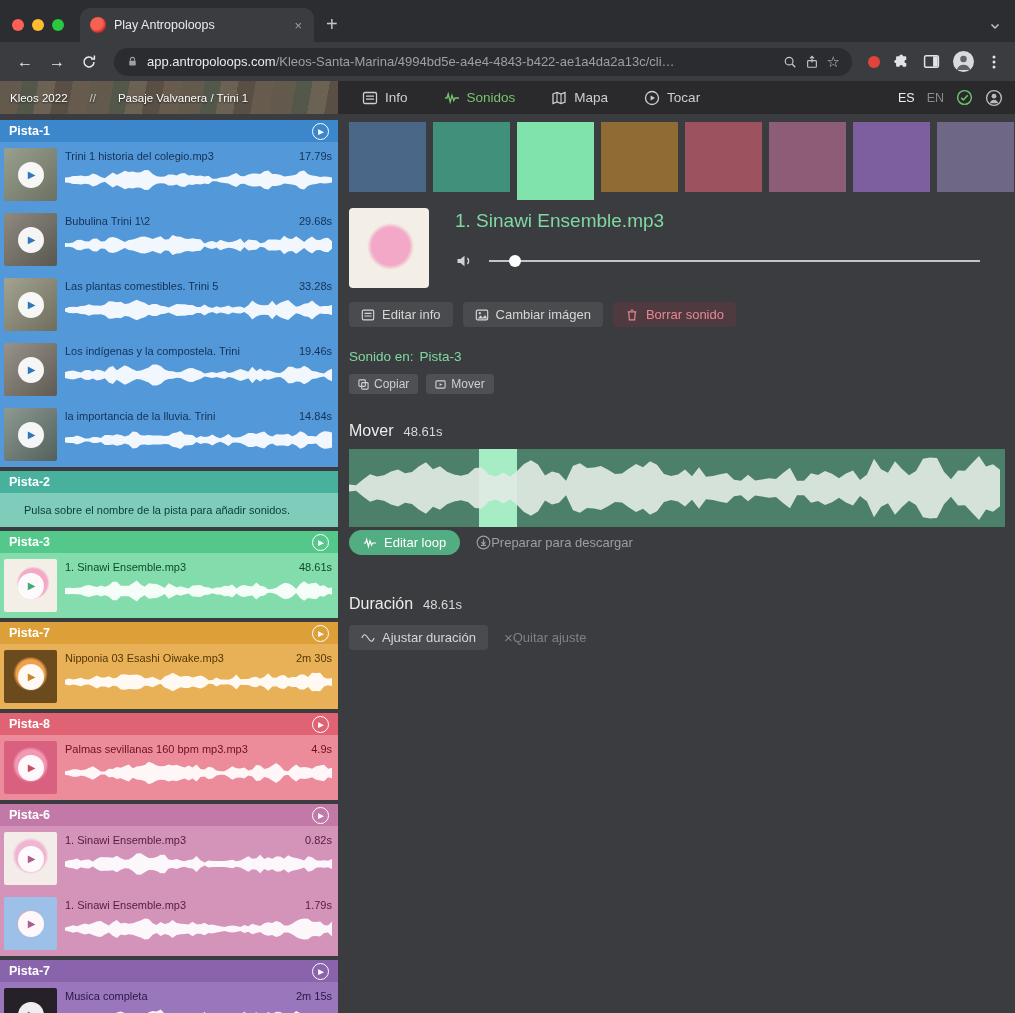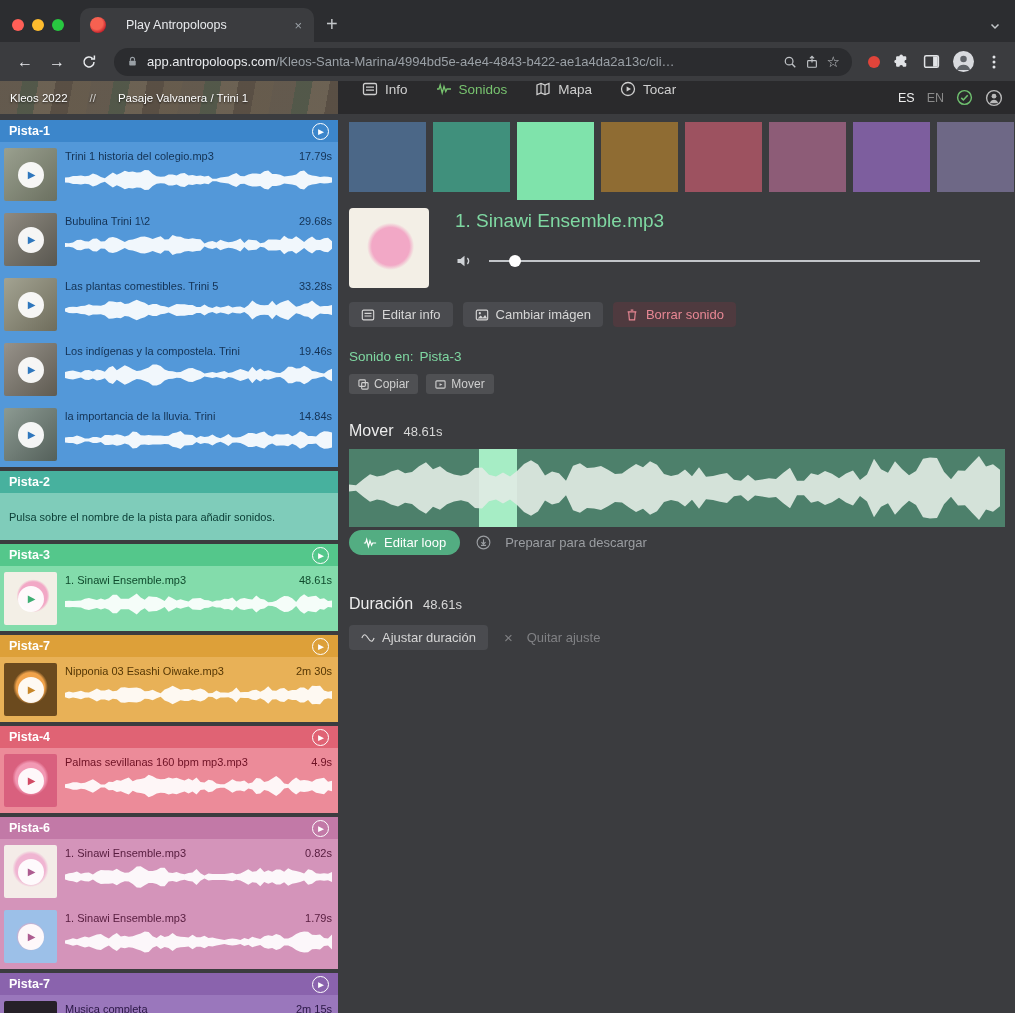--- a/index.html
+++ b/index.html
@@ -11,21 +11,21 @@
   }
   button { font-family:inherit; border:0; background:none; padding:0; cursor:pointer; }
   svg { display:block; }
 
   
   .tabstrip { height:42px; background:#2c2d30; display:flex; align-items:flex-end; }
   .traffic { display:flex; gap:8px; align-items:center; padding:0 16px 11px 12px; }
   .tl { width:12px; height:12px; border-radius:50%; display:inline-block; }
   .tl.red{background:#ff5f57}.tl.yellow{background:#febc2e}.tl.green{background:#28c840}
   .tab { width:234px; height:34px; background:#3b3c3f; border-radius:10px 10px 0 0;
-         display:flex; align-items:center; gap:20px; padding:0 10px; color:#e8eaed; font-size:12.5px; }
+         display:flex; align-items:center; gap:8px; padding:0 10px; color:#e8eaed; font-size:12.5px; }
   .favicon { width:16px; height:16px; border-radius:50%; flex:none;
              background:radial-gradient(circle at 42% 40%, #f66151 0 45%, #c01c28 75%); }
   .tab-title { flex:1; white-space:nowrap; overflow:hidden; text-overflow:ellipsis; }
   .tab-close { color:#9aa0a6; font-size:13px; line-height:1; padding:2px; }
   .newtab { color:#c3c6c9; font-size:20px; line-height:1; margin:0 0 8px 12px; }
   .tabsearch { margin-left:auto; margin-right:14px; margin-bottom:10px; color:#c3c6c9; }
 
   .toolbar { height:39px; background:#3b3c3f; display:flex; align-items:center; padding:0 10px; gap:2px; }
   .navbtn { width:30px; height:28px; display:flex; align-items:center; justify-content:center;
             color:#e8eaed; font-size:16px; }
@@ -42,21 +42,21 @@
 
   
   .appheader { height:33px; background:#2a2a2c; display:flex; align-items:stretch; color:#cfcfcf; }
   .crumb { width:338px; flex:none; display:flex; align-items:center; gap:22px; padding:0 10px;
            font-size:11.5px; color:#fff; text-shadow:0 1px 2px rgba(0,0,0,.65);
            background:
              linear-gradient(rgba(22,22,28,.40), rgba(22,22,28,.40)),
              repeating-linear-gradient(100deg, #97876f 0 22px, #7b8468 22px 38px, #a59478 38px 55px, #86755f 55px 72px, #9c8a6e 72px 90px);
            white-space:nowrap; overflow:hidden; }
   .crumb .sep { color:rgba(255,255,255,.75); }
-  .nav { display:flex; align-items:flex-start; gap:28px; padding-left:24px; font-size:13.5px; }
+  .nav { display:flex; align-items:center; gap:36px; padding-left:24px; font-size:13.5px; }
   .nav-item { display:flex; align-items:center; gap:7px; color:#cfcfcf; }
   .nav-item.active { color:#78c36f; }
   .nav-item svg { width:16px; height:16px; }
   .header-right { margin-left:auto; display:flex; align-items:center; gap:12px; padding-right:12px; }
   .lang-p { color:#ededed; font-size:12.5px; }
   .lang-s { color:#8a8a8a; font-size:12.5px; }
 
   
   .content { display:flex; height:899px;border-radius:25px; }
   .sidebar { width:338px; flex:none; overflow:hidden; padding-top:6px; background:#3b3c3f; }
@@ -75,21 +75,21 @@
                 background:rgba(255,255,255,.93); display:flex; align-items:center; justify-content:center;
                 font-size:10px; padding-left:2px; }
   .item-body { flex:1; min-width:0; display:flex; flex-direction:column; }
   .item-head { display:flex; justify-content:space-between; gap:8px; font-size:11px; margin-top:2px; }
   .item-title { white-space:nowrap; overflow:hidden; text-overflow:ellipsis; }
   .item-dur { flex:none; }
   .track-item .wf { width:100%; height:26px; margin-top:5px; color:rgba(255,255,255,.92); }
 
   .t1 .track-head{background:#3c86cb} .t1 .track-item{background:#5398d9; color:#143254}
   .t2 .track-head{background:#47b19e}
-  .t2 .hint{height:47px; background:#7fccba; color:#0d4038; font-size:11px; display:flex; align-items:center; padding:0 9px;}
+  .t2 .hint{height:34px; background:#7fccba; color:#0d4038; font-size:11px; display:flex; align-items:center; padding:0 24px;}
   .t3 .track-head{background:#54c78b} .t3 .track-item{background:#83dcab; color:#0f4a2c}
   .t4 .track-head{background:#dda039} .t4 .track-item{background:#e8b157; color:#553705}
   .t5 .track-head{background:#e06374} .t5 .track-item{background:#ec8b99; color:#6d1023}
   .t6 .track-head{background:#c279a7} .t6 .track-item{background:#d494ba; color:#551b3d}
   .t7 .track-head{background:#8a63ad} .t7 .track-item{background:#9a77bc; color:#2a1745}
 
   .th-1a{background:linear-gradient(135deg,#9aa08f,#6b7060)}
   .th-1b{background:linear-gradient(135deg,#8f8a80,#595750)}
   .th-1c{background:linear-gradient(135deg,#a3a392,#6f6d5c)}
   .th-1d{background:linear-gradient(135deg,#97928a,#5f5b52)}
@@ -139,21 +139,21 @@
   .sec-dur { color:#d8d8d8; font-size:13px; }
 
   .loopbox { position:relative; margin-top:9px; width:656px; height:78px; background:#4d806b; overflow:hidden; }
   .loop-select { position:absolute; top:0; bottom:0; left:130px; width:38px; background:#a6edc5; }
   .loopwf { position:absolute; inset:0; width:100%; height:100%; color:rgba(223,234,227,.92); }
 
   .loop-actions { margin-top:3px; display:flex; align-items:center; gap:16px; }
   .btn-editloop { display:inline-flex; align-items:center; gap:7px; background:#53ad82; color:#fff;
                   font-size:13px; padding:5px 14px; border-radius:14px; }
   .btn-editloop svg { width:14px; height:14px; }
-  .link-btn { display:inline-flex; align-items:center; gap:14px; color:#9b9ea2; font-size:13px; }
+  .link-btn { display:inline-flex; align-items:center; gap:0; color:#9b9ea2; font-size:13px; }
   .link-btn svg { width:15px; height:15px; }
   .link-btn.disabled { color:#808184; }
   .link-btn .x { font-size:15px; line-height:1; }
 
   .dur-head { margin-top:40px; }
   .dur-actions { margin-top:12px; display:flex; align-items:center; gap:16px; }
 </style>
 </head>
 <body>
 
@@ -421,21 +421,21 @@
           </div>
           <svg class="wf" viewBox="0 0 268 26" preserveAspectRatio="none">
               <polygon points="0,10.8 4,9.5 8,10.4 12,9.7 16,8.7 20,10.3 24,10.5 28,8.8 32,6.4 36,8.5 40,8.6 44,7.3 48,9.3 52,8.7 56,5.6 60,5.2 64,5.9 68,5.8 72,5.6 76,6.5 80,9.2 84,9.1 88,7.7 92,9.8 96,11.2 100,7.6 104,6.0 108,3.7 112,5.8 116,7.7 120,7.0 124,7.0 128,8.4 132,7.4 136,6.6 140,7.9 144,11.2 148,11.1 152,8.5 156,10.4 160,10.6 164,10.8 168,9.3 172,5.6 176,10.2 180,9.9 184,10.1 188,8.3 192,7.8 196,9.8 200,7.7 204,4.3 208,8.4 212,8.8 216,6.5 220,6.1 224,8.9 228,8.1 232,8.1 236,5.4 240,5.6 244,7.9 248,3.7 252,4.0 256,3.8 260,8.6 264,9.7 268,9.0 268,17.0 264,16.3 260,17.4 256,22.2 252,22.0 248,22.3 244,18.1 240,20.4 236,20.6 232,17.9 228,17.9 224,17.1 220,19.9 216,19.5 212,17.2 208,17.6 204,21.7 200,18.3 196,16.2 192,18.2 188,17.7 184,15.9 180,16.1 176,15.8 172,20.4 168,16.7 164,15.2 160,15.4 156,15.6 152,17.5 148,14.9 144,14.8 140,18.1 136,19.4 132,18.6 128,17.6 124,19.0 120,19.0 116,18.3 112,20.2 108,22.3 104,20.0 100,18.4 96,14.8 92,16.2 88,18.3 84,16.9 80,16.8 76,19.5 72,20.4 68,20.2 64,20.1 60,20.8 56,20.4 52,17.3 48,16.7 44,18.7 40,17.4 36,17.5 32,19.6 28,17.2 24,15.5 20,15.7 16,17.3 12,16.3 8,15.6 4,16.5 0,15.2" fill="currentColor"></polygon>
             </svg>
         </div>
       </div>
     </section>
 
     <section class="track t5">
       <header class="track-head">
-        <span class="track-name">Pista-4</span>
+        <span class="track-name">Pista-8</span>
         <span class="track-play">
             <span class="tri">▶</span>
           </span>
       </header>
       <div class="track-item">
         <div class="thumb th-5a">
             <span class="thumb-play p-pink">▶</span>
           </div>
         <div class="item-body">
           <div class="item-head">

